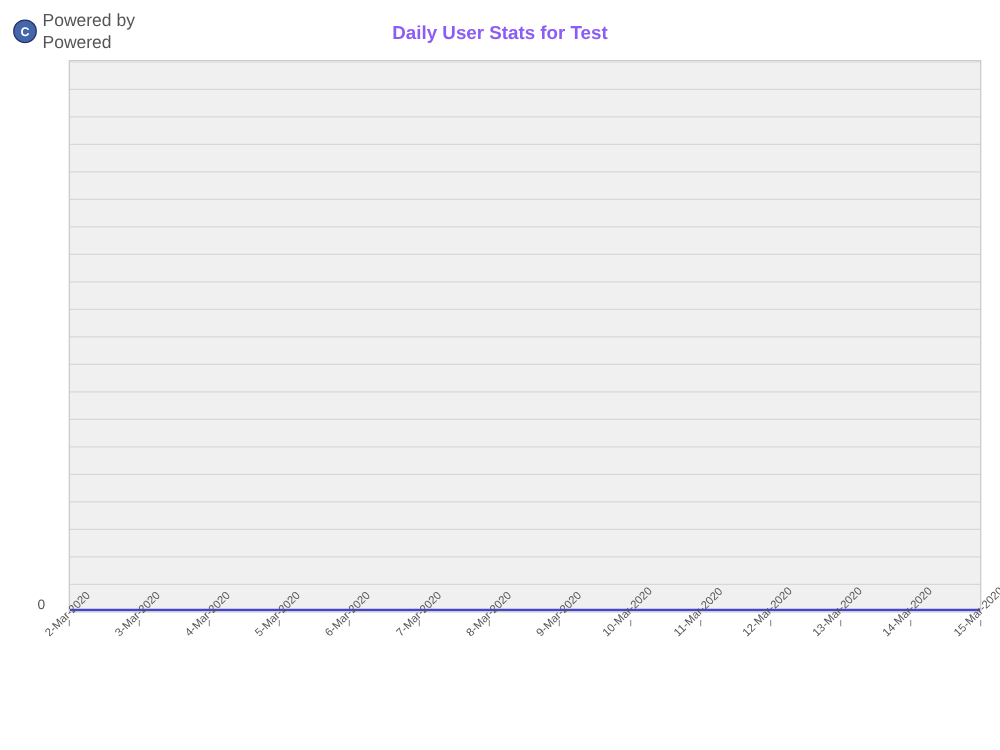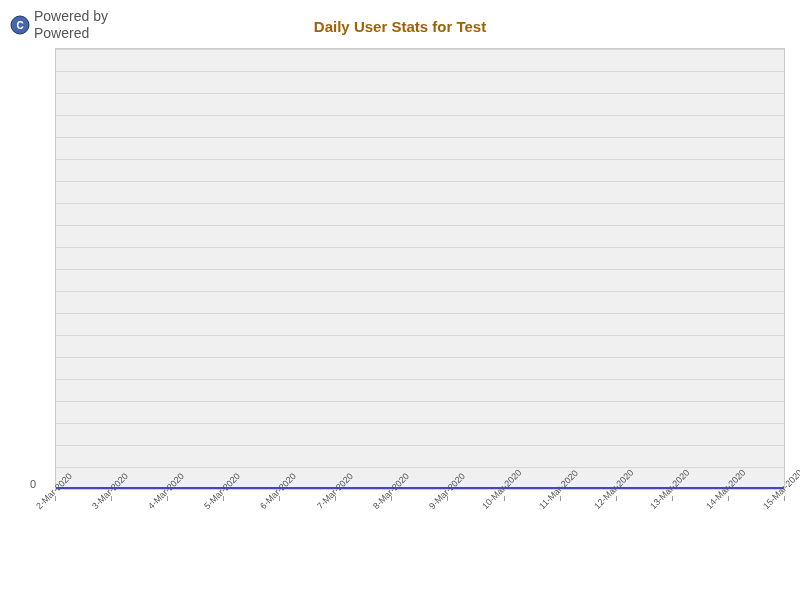--- a/index.html
+++ b/index.html
@@ -34,21 +34,21 @@
       line-height: 1.2;
     }
     .chart-title {
       position: absolute;
       top: 18px;
       left: 0;
       right: 0;
       text-align: center;
       font-size: 15px;
       font-weight: bold;
-      color: #a16207;
+      color: #8b5cf6;
     }
     .chart-area {
       position: absolute;
       top: 48px;
       left: 55px;
       right: 15px;
       bottom: 110px;
       background: #f0f0f0;
       border: 1px solid #ccc;
       overflow: hidden;

